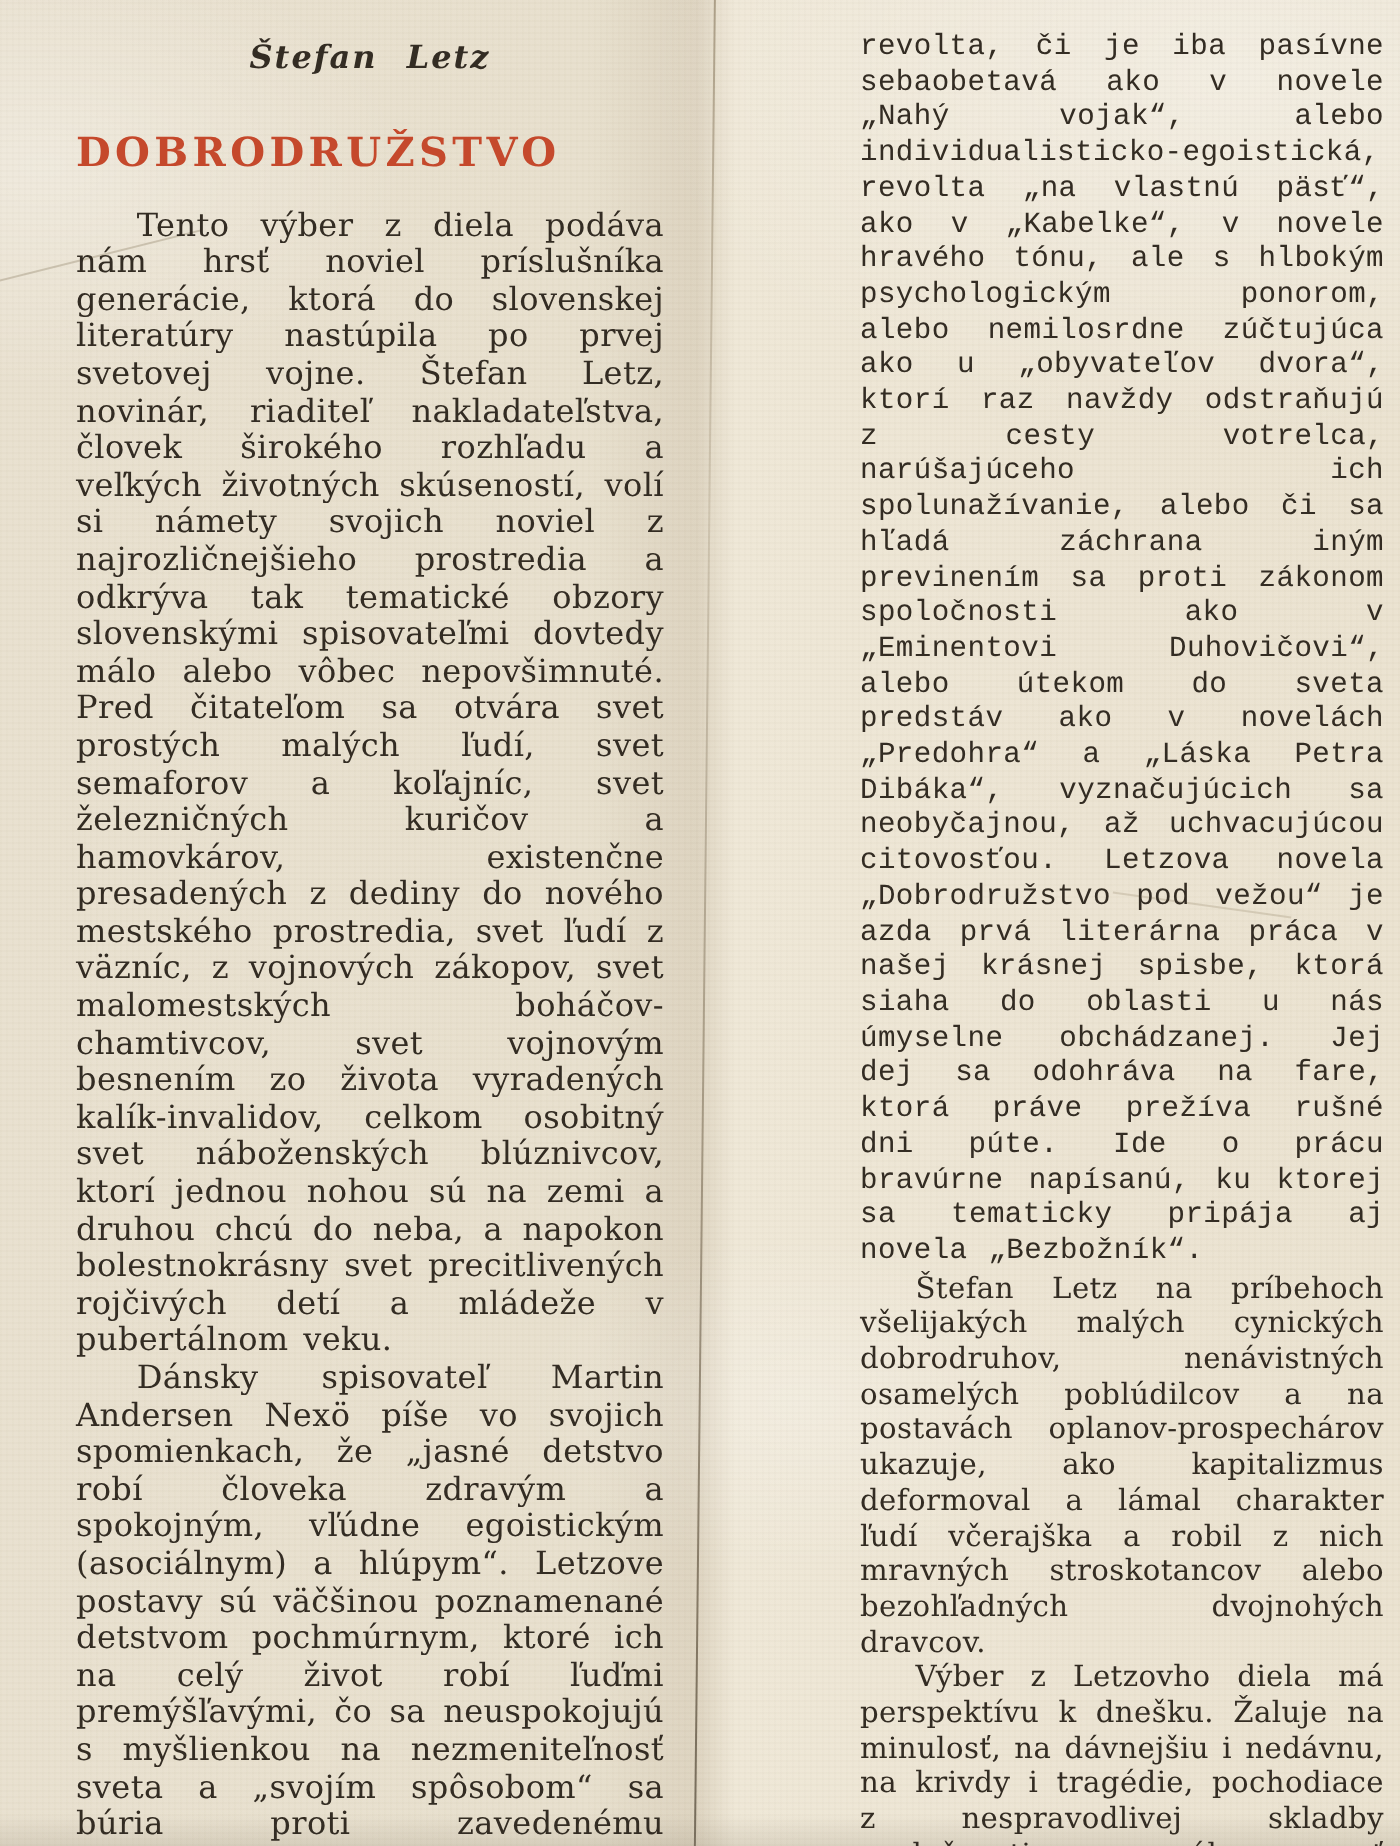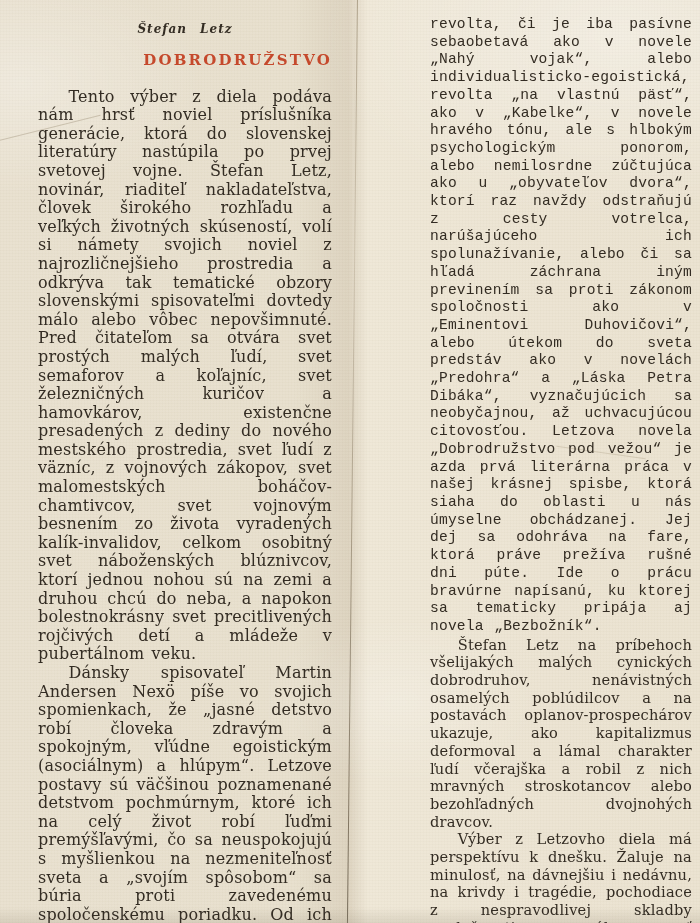--- a/index.html
+++ b/index.html
@@ -39,26 +39,26 @@
   }
   .bottom-shade {
     position: absolute; left: 0; bottom: 0; width: 100%; height: 16px;
     background: linear-gradient(to bottom, rgba(150,140,120,0), rgba(150,140,120,0.22));
   }
   .col { position: absolute; text-align: justify; }
   .col-left  { left: 38px;  top: 20px; width: 294px; font-size: 16px;  line-height: 18.6px; letter-spacing: 0.2px; word-spacing: 2px; }
   .col-right { left: 430px; top: 16px; width: 262px; font-size: 14.6px; line-height: 17.7px; letter-spacing: 0.2px; word-spacing: 1.5px; }
   .author {
     text-align: center; font-style: italic; font-weight: bold;
-    font-size: 12px; letter-spacing: 1px; word-spacing: 8px;
-    margin: 0 0 12px 0;
+    font-size: 16px; letter-spacing: 1px; word-spacing: 8px;
+    margin: 0 0 28px 0;
   }
   .book-title {
-    text-align: right; color: var(--title-color, #c5492c); font-weight: bold;
-    font-size: 15px; line-height: 19px; letter-spacing: 2.2px; word-spacing: 4px;
+    text-align: left; color: var(--title-color, #c5492c); font-weight: bold;
+    font-size: 20px; line-height: 19px; letter-spacing: 2.2px; word-spacing: 4px;
     margin: 0 0 18px 0;
   }
   p.body-par { margin: 0; text-indent: 1.9em; }
   p.body-par.no-indent { text-indent: 0; font-family: Liberation Mono, monospace; }
 </style>
 </head>
 <body>
 
 <div class="page" style="--title-color: #c5492c; --ink: #332c23;">
   <div class="grain"></div>

